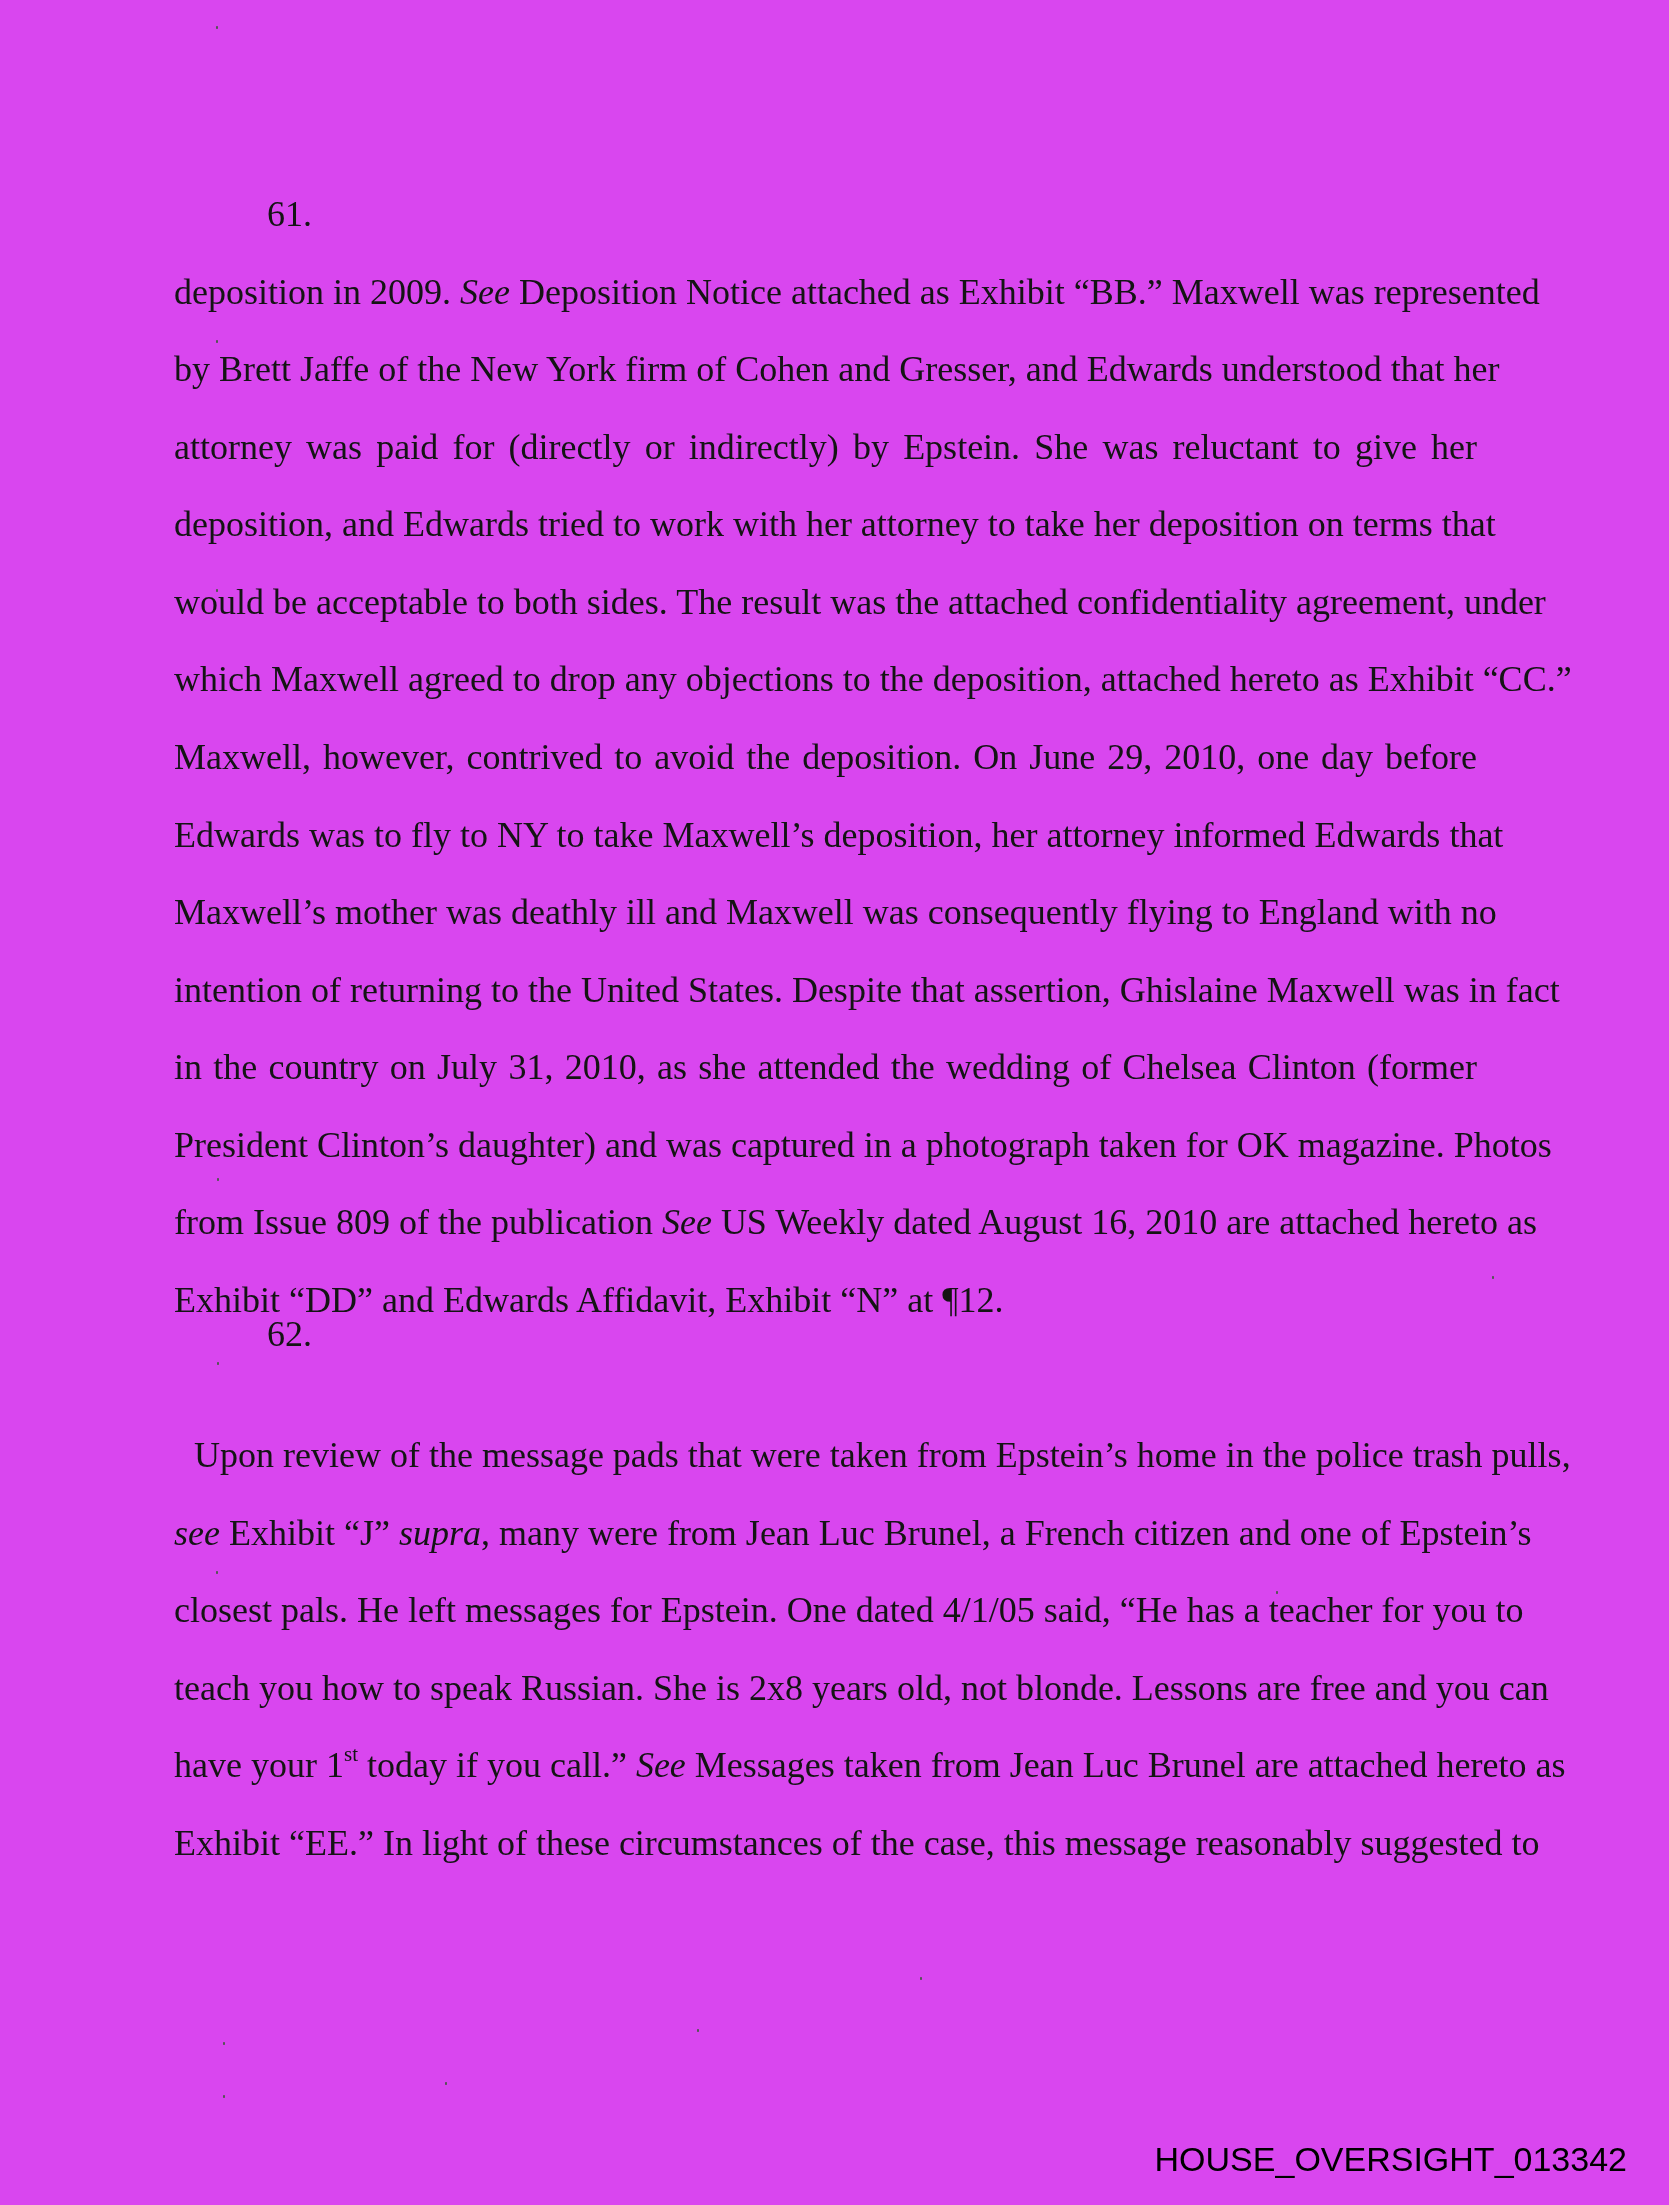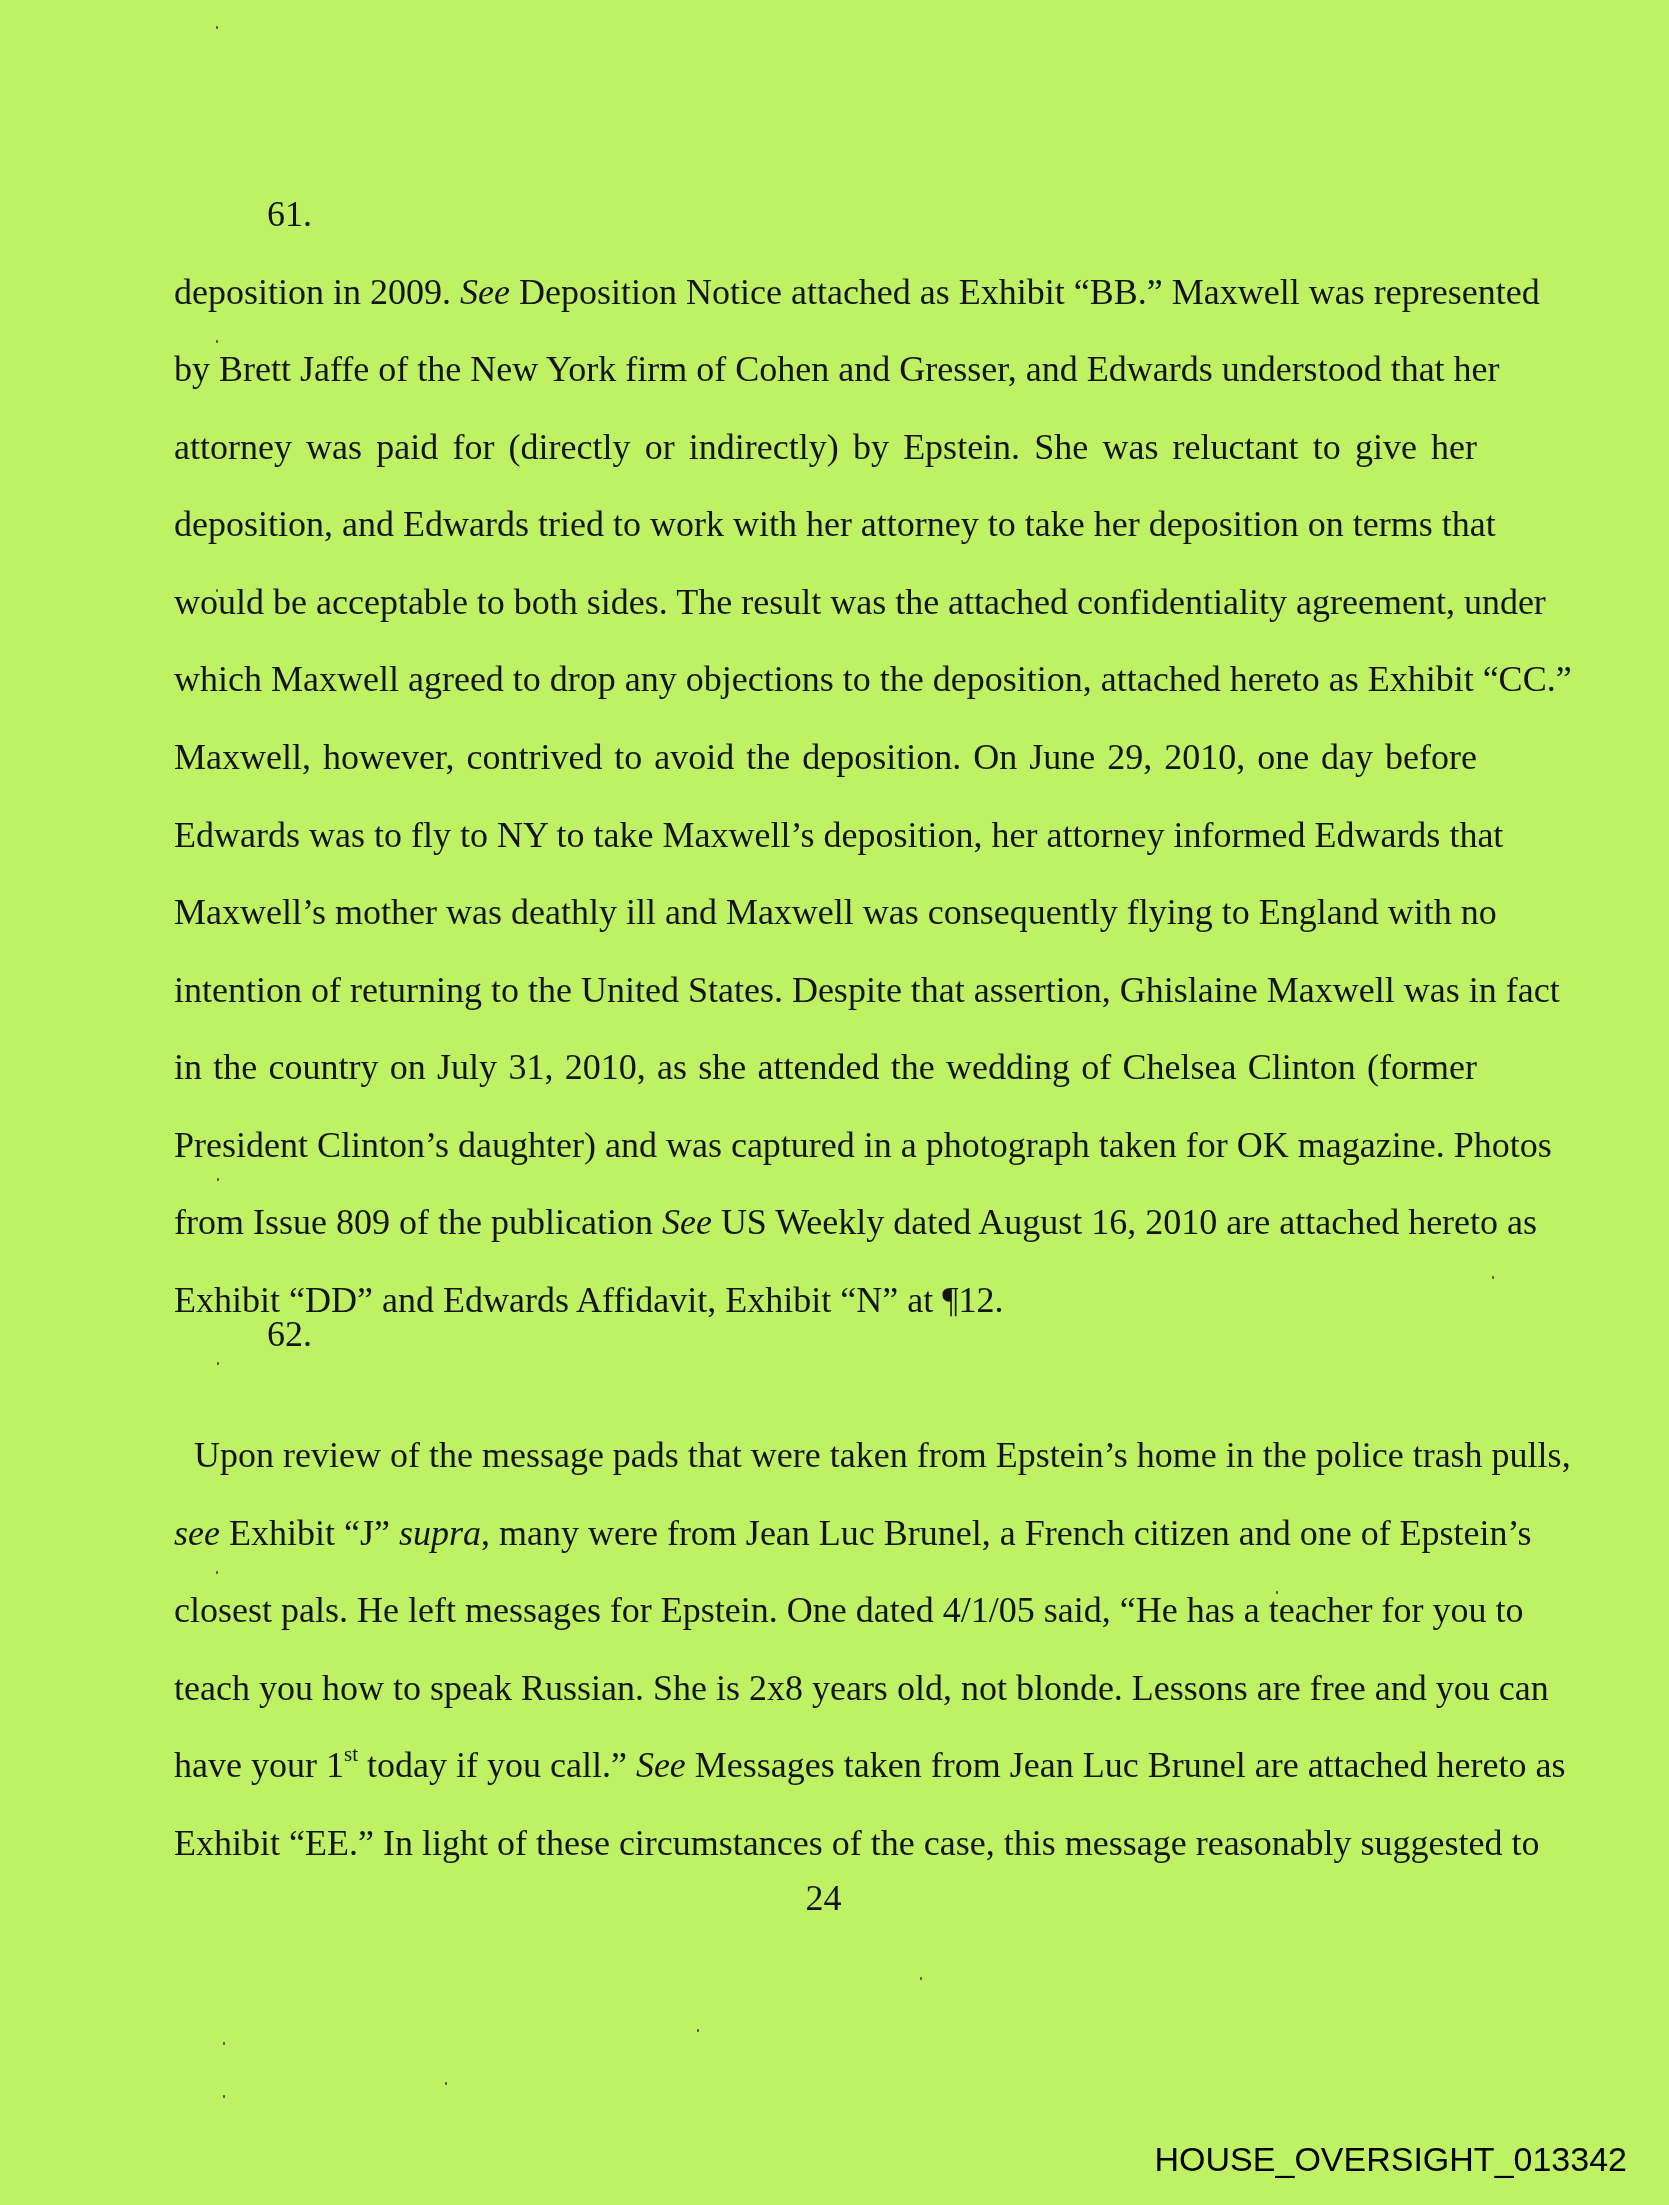--- a/index.html
+++ b/index.html
@@ -13,21 +13,21 @@
     position: relative;
     overflow: hidden;
     font-family: "Liberation Serif", "DejaVu Serif", serif;
     color: #141414;
   }
   .page {
     position: absolute;
     left: 0; top: 0;
     width: 1669px;
     height: 2205px;
-    background: #bef264;
+    background: #d946ef;
   }
   .body-text {
     position: absolute;
     left: 174px;
     top: 175px;
     width: 1303px;
   }
   .line {
     position: absolute;
     left: 0;
@@ -124,23 +124,20 @@
         </div>
         <div class="line" style="top: 1241px; margin-left: 20px;"><span>Upon review of the message pads that were taken from Epstein’s home in the police trash pulls,</span></div>
         <div class="line" style="top: 1319px;"><i>see</i><span> Exhibit “J”  </span><i>supra</i><span>, many were from Jean Luc Brunel, a French citizen and one of Epstein’s</span></div>
         <div class="line" style="top: 1396px;"><span>closest pals.  He left messages for Epstein.  One dated 4/1/05 said, “He has a teacher for you to</span></div>
         <div class="line" style="top: 1474px;"><span>teach you how to speak Russian. She is 2x8 years old, not blonde. Lessons are free and you can</span></div>
         <div class="line" style="top: 1551px;"><span>have your 1</span><sup>st</sup><span> today if you call.” </span><i>See</i><span> Messages taken from Jean Luc Brunel are attached hereto as</span></div>
         <div class="line" style="top: 1629px;"><span>Exhibit “EE.”   In light of these circumstances of the case, this message reasonably suggested to</span></div>
       </div>
     </div>
 
-  <div class="page-number">
-    <span>24</span>
-  </div>
 
   <div class="bates">HOUSE_OVERSIGHT_013342</div>
 
   <div class="speck" style="left:216px;top:26px;"></div>
   <div class="speck" style="left:216px;top:340px;"></div>
   <div class="speck" style="left:216px;top:589px;"></div>
   <div class="speck" style="left:216px;top:916px;"></div>
   <div class="speck" style="left:217px;top:1178px;"></div>
   <div class="speck" style="left:217px;top:1362px;"></div>
   <div class="speck" style="left:216px;top:1571px;"></div>

